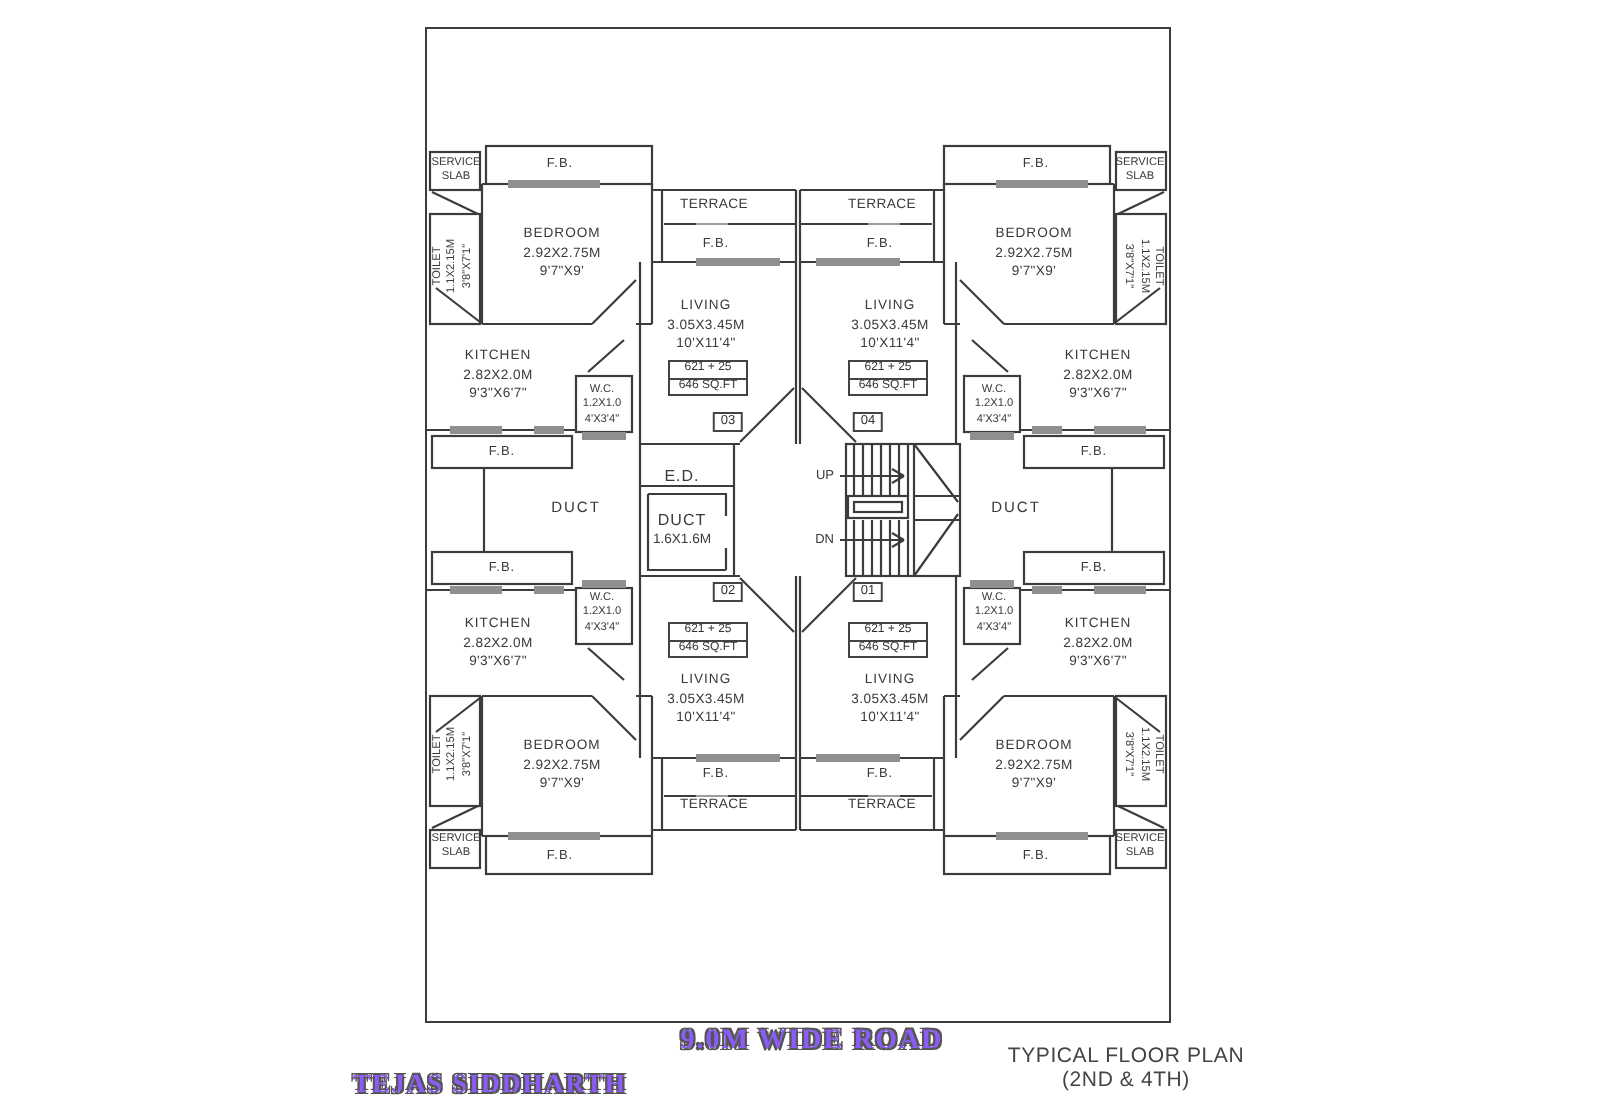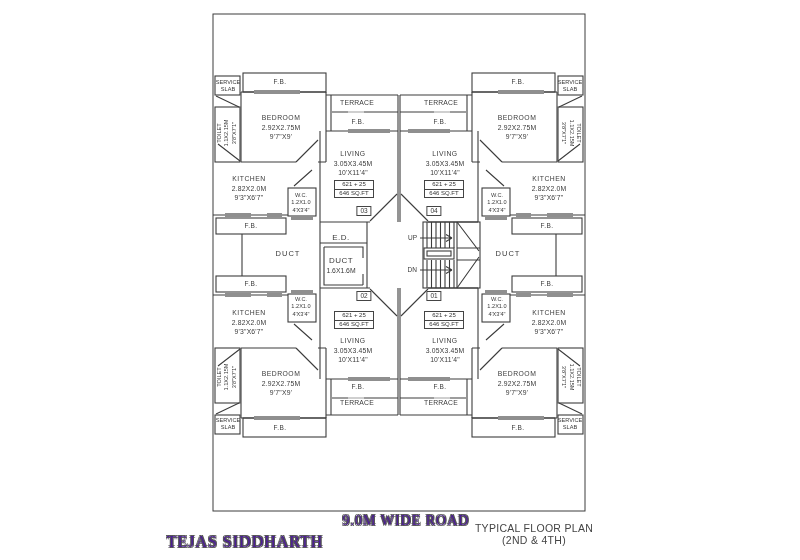--- a/index.html
+++ b/index.html
@@ -15,24 +15,24 @@
   .big{font-size:8px;letter-spacing:.5px;}
   .duct{font-size:7.5px;letter-spacing:1px;text-align:right;}
   .updn{font-size:6.5px;transform:translate(-100%,-50%);}
   .rot-l{transform:translate(-50%,-50%) rotate(-90deg);}
   .rot-r{transform:translate(-50%,-50%) rotate(90deg);}
   .area-box{position:absolute;transform:translate(-50%,-50%);width:38px;background:#fff;
             border:1px solid #444;font-size:6px;text-align:center;line-height:7.5px;}
   .area-box .r2{border-top:1px solid #444;}
   .unit{position:absolute;transform:translate(-50%,-50%);border:1px solid #444;background:#fff;
         font-size:6.5px;line-height:8px;padding:0 3px;}
-  .outline-text{font-family:"Liberation Serif",serif;font-weight:normal;color:#4c1d95;
+  .outline-text{font-family:"Liberation Serif",serif;font-weight:bold;color:#8b5cf6;
         text-shadow:-1px -1px 0 #555,1px -1px 0 #555,-1px 1px 0 #555,1px 1px 0 #555;}
   .road{font-size:14px;letter-spacing:1px;}
-  .project{font-size:16px;letter-spacing:1px;}
+  .project{font-size:13px;letter-spacing:1px;}
   .titleblock{font-size:10.5px;color:#444;line-height:1.15;letter-spacing:.3px;}
 </style>
 </head>
 <body>
 
 <div class="canvas">
 
   <svg width="800" height="560" viewBox="0 0 800 560">
     <defs>
       <g id="quad" stroke="#3c3c3c" stroke-width="1.1" fill="none">
@@ -264,17 +264,17 @@
       <div class="r2">646 SQ.FT</div>
     </div>
 
   <div class="unit" style="left:364px;top:211px">03</div>
   <div class="unit" style="left:434px;top:211px">04</div>
   <div class="unit" style="left:364px;top:296px">02</div>
   <div class="unit" style="left:434px;top:296px">01</div>
 
   <div class="lbl outline-text road" style="left:406px;top:521px">9.0M WIDE ROAD</div>
   <div class="lbl outline-text project" style="left:245px;top:542px">TEJAS SIDDHARTH</div>
-  <div class="lbl titleblock" style="left:534px;top:534px">
+  <div class="lbl titleblock" style="left:563px;top:534px">
     <div>TYPICAL FLOOR PLAN</div>
     <div>(2ND &amp; 4TH)</div>
   </div>
 </div>
 
 </body></html>

